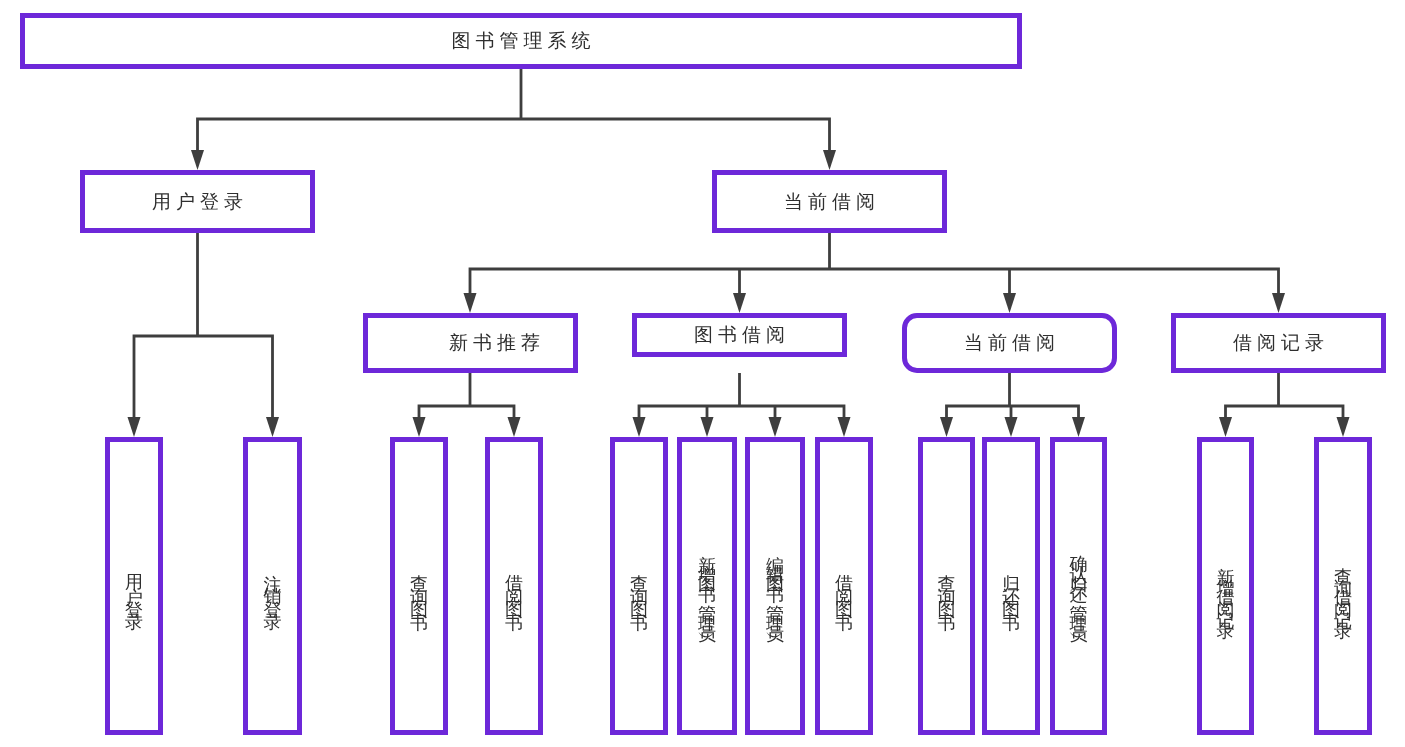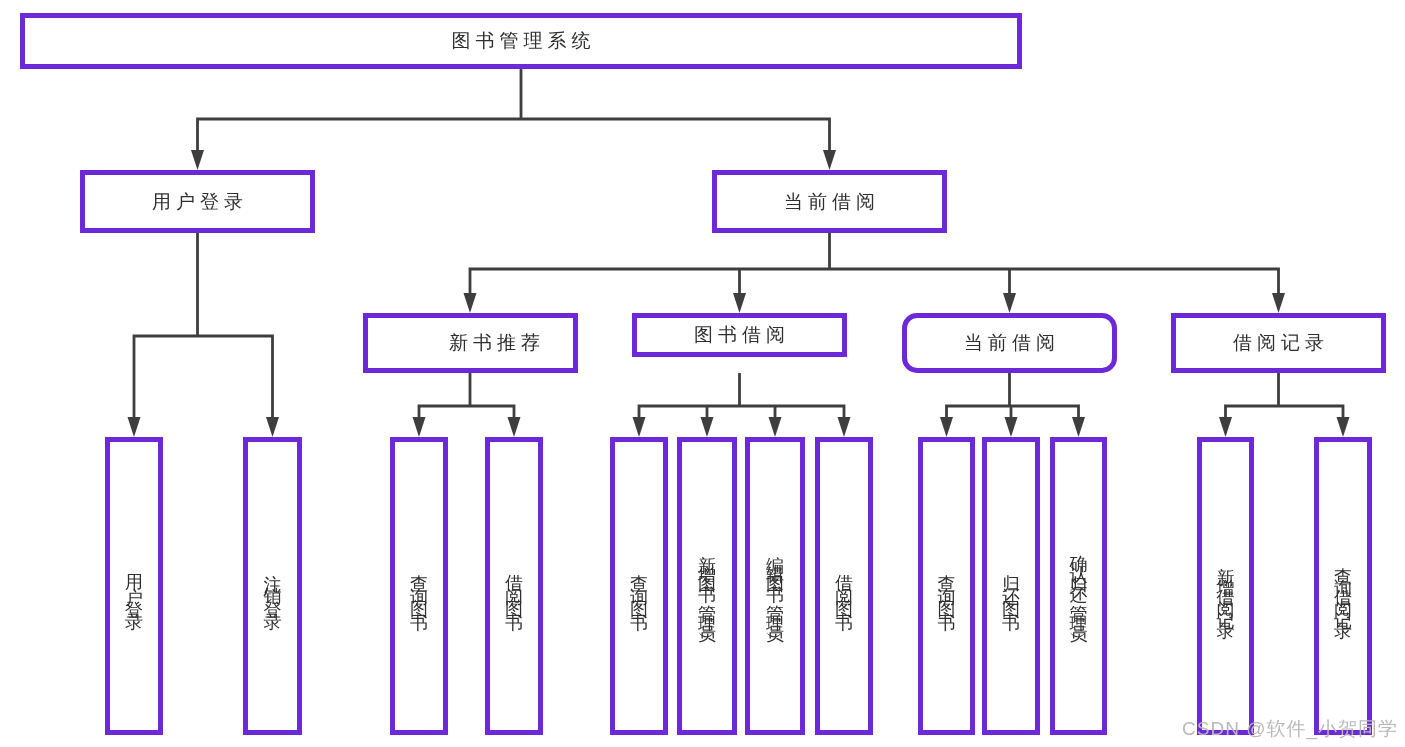--- a/index.html
+++ b/index.html
@@ -190,15 +190,14 @@
     <span class="vlabel ls9">确认归还（管理员）</span>
   </div>
 
   <div class="node leaf n-br-add">
     <span class="vlabel ls6">新增借阅记录</span>
   </div>
   <div class="node leaf n-br-query">
     <span class="vlabel ls6">查询借阅记录</span>
   </div>
 
-  <div class="watermark">CSDN @软件_小贺同学</div>
 
 </div>
 
 </body></html>

